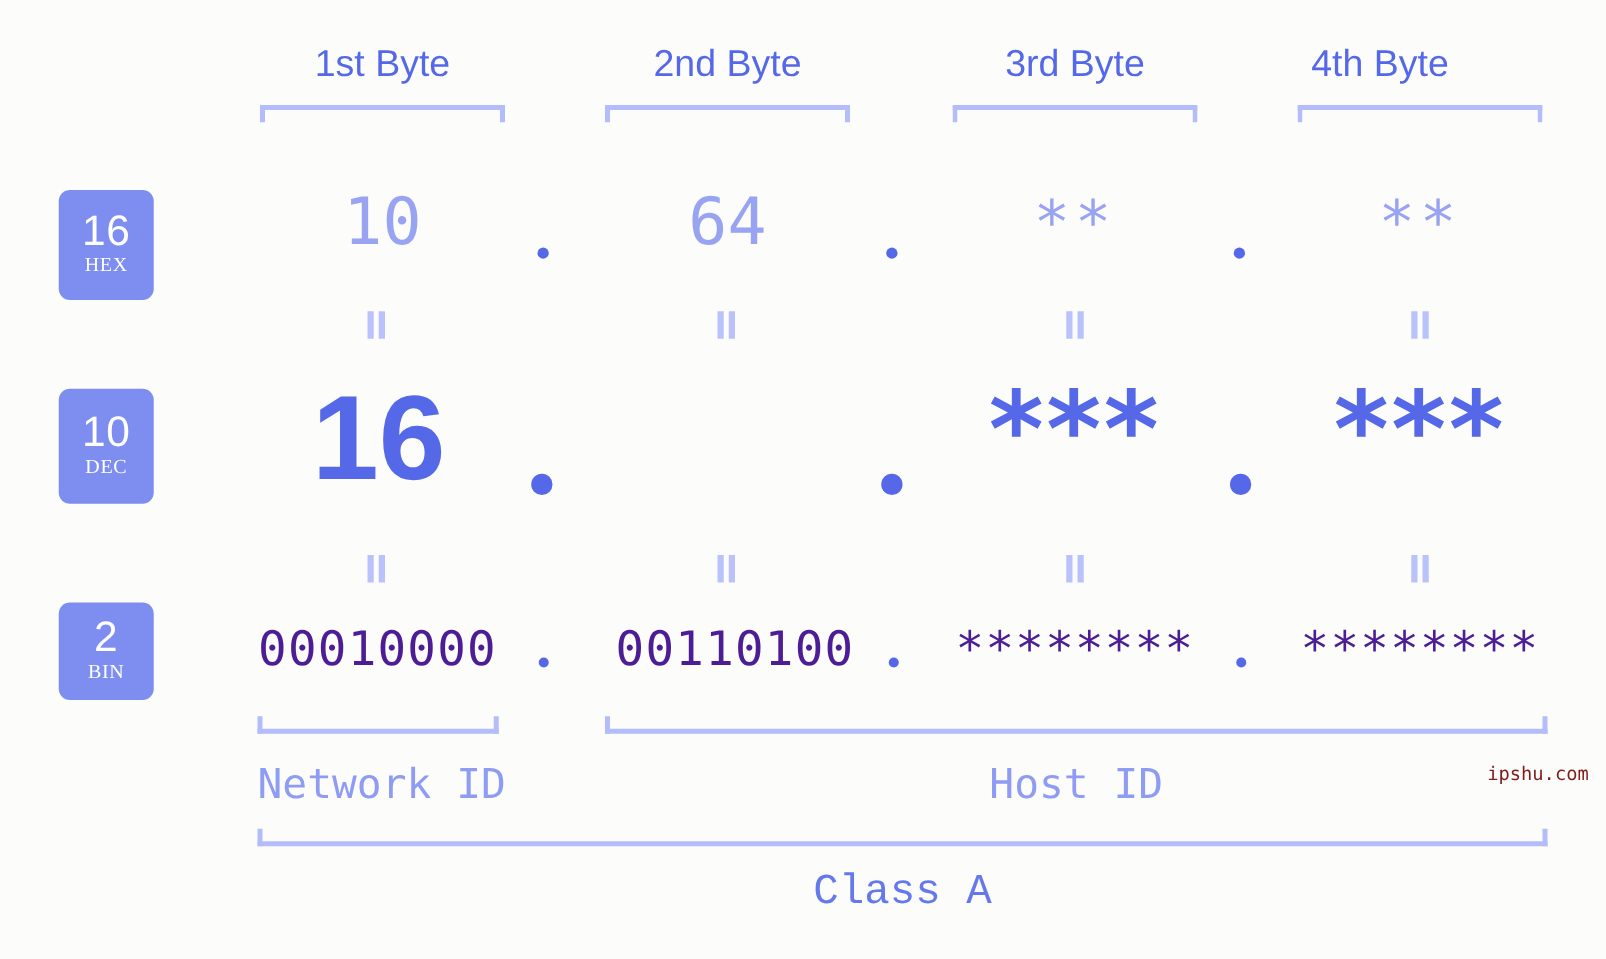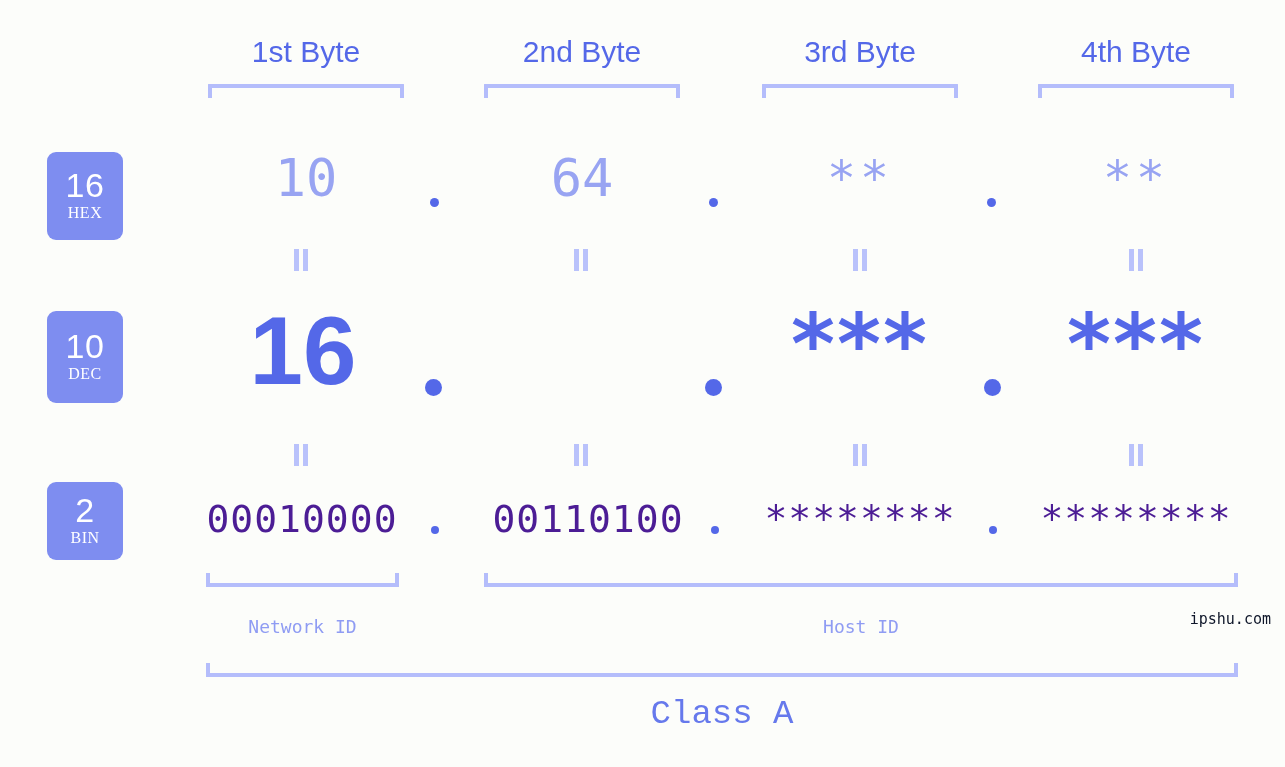--- a/index.html
+++ b/index.html
@@ -152,54 +152,54 @@
     background: #b9c2fb;
     display: block;
   }
   .eq i:first-child { left: 2px; }
   .eq i:last-child  { left: 11px; }
 
   
   .id-label {
     position: absolute;
     font-family: "DejaVu Sans Mono", monospace;
-    font-size: 18px;
+    font-size: 33px;
     line-height: 30px;
     color: #8f9cf3;
     text-align: center;
     white-space: nowrap;
   }
   #class-label {
     position: absolute;
     font-family: Liberation Mono, monospace;
     font-size: 34px;
     line-height: 40px;
     color: #6679ec;
     text-align: center;
     white-space: nowrap;
   }
   #watermark {
     position: absolute;
     right: 14px;
     bottom: 28px;
     font-family: "DejaVu Sans Mono", monospace;
     font-size: 15px;
-    color: #0f172a;
+    color: #7f1d1d;
     white-space: nowrap;
   }
 </style>
 </head>
 <body>
 
 <div id="stage">
 
   <div class="byte-head" style="left:208px; width:196px;">1st Byte</div>
   <div class="byte-head" style="left:484px; width:196px;">2nd Byte</div>
   <div class="byte-head" style="left:762px; width:196px;">3rd Byte</div>
-  <div class="byte-head" style="left:1038px; width:196px;">4th Byte</div>
+  <div class="byte-head" style="left:1006px; width:196px;">4th Byte</div>
 
   <div class="bracket-down" style="left:208px; top:84px; width:196px;"></div>
   <div class="bracket-down" style="left:484px; top:84px; width:196px;"></div>
   <div class="bracket-down" style="left:762px; top:84px; width:196px;"></div>
   <div class="bracket-down" style="left:1038px; top:84px; width:196px;"></div>
 
   <div class="badge" id="badge-hex">
     <span class="b-num">16</span>
     <span class="b-lab">HEX</span>
   </div>

